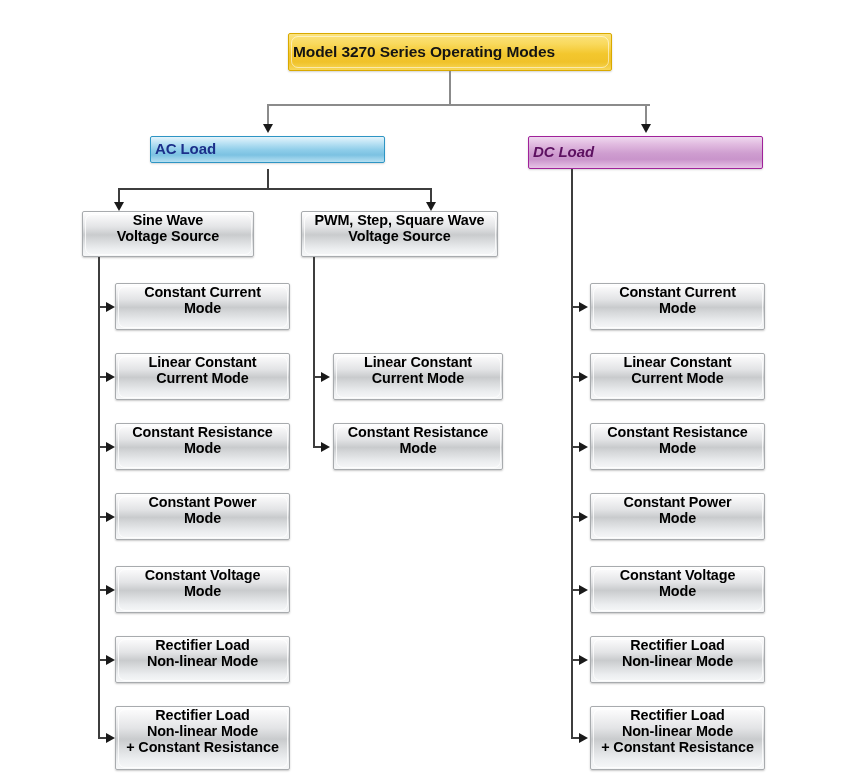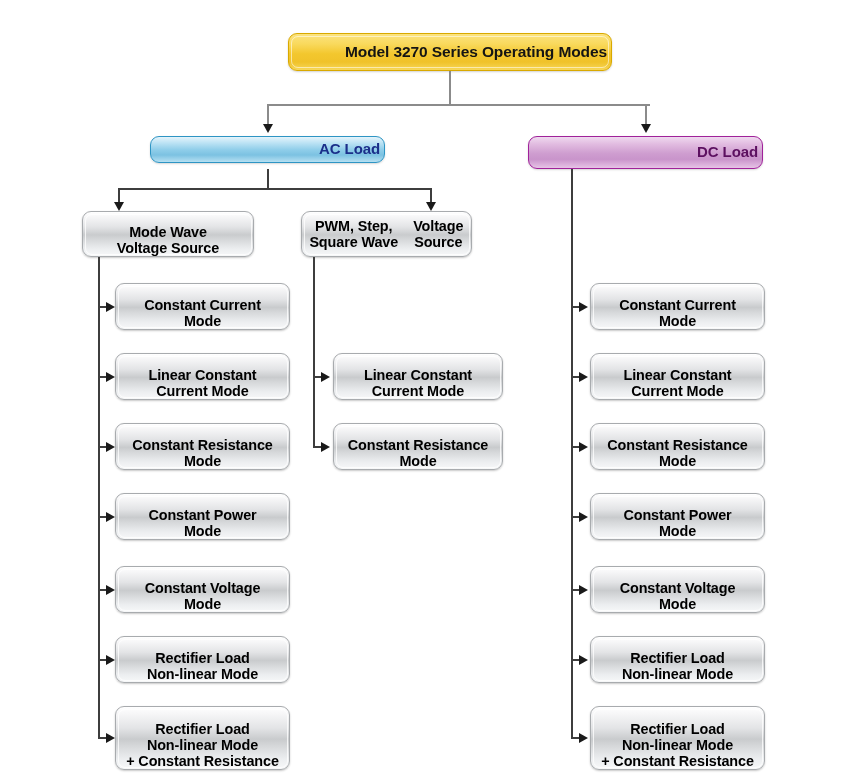--- a/index.html
+++ b/index.html
@@ -17,23 +17,23 @@
     background: #ffffff;
     overflow: hidden;
   }
 
   
   .node {
     position: absolute;
     box-sizing: border-box;
     display: flex;
     align-items: center;
-    justify-content: flex-end;
+    justify-content: flex-start;
     text-align: center;
-    border-radius: 9px;
+    border-radius: 2px;
     line-height: 1.12;
     letter-spacing: -0.1px;
   }
 
   
   .node-root {
     background: linear-gradient(to bottom,
         #fbe37f 0%,
         #f9d95c 28%,
         #f3c72e 55%,
@@ -74,20 +74,21 @@
         #efd9ef 0%,
         #e2bde1 22%,
         #cf9ed0 52%,
         #c994cb 72%,
         #e7c4e6 100%);
     border: 1.8px solid #a0229a;
     color: #5c1060;
     font-weight: bold;
     font-size: 15px;
     box-shadow: 0 1px 2px rgba(0,0,0,0.16);
+    font-style: italic;
   }
 
   
   .node-silver {
     background: linear-gradient(to bottom,
         #ffffff 0%,
         #f7f7f8 10%,
         #e3e4e6 34%,
         #c9cbcd 52%,
         #d7d9db 64%,
@@ -160,25 +161,25 @@
 
   <div class="conn-v" style="left:267px; top:169px; height:20px;"></div>
   <div class="conn-h" style="left:118px; top:188px; width:314px;"></div>
   <div class="conn-v" style="left:118px; top:188px; height:15px;"></div>
   <div class="conn-v" style="left:430px; top:188px; height:15px;"></div>
   <div class="arrow-down" style="left:113.5px; top:202px;"></div>
   <div class="arrow-down" style="left:425.5px; top:202px;"></div>
 
   <div class="node node-silver" style="left:82px; top:211px; width:172px; height:46px; flex-direction:column;">
     <span class="inner-ring"></span>
-    <span class="label">Mode Wave</span>
+    <span class="label">Sine Wave</span>
     <span class="label">Voltage Source</span>
   </div>
 
-  <div class="node node-silver" style="left:301px; top:211px; width:171px; height:46px; flex-direction:row;">
+  <div class="node node-silver" style="left:301px; top:211px; width:197px; height:46px; flex-direction:column;">
     <span class="inner-ring"></span>
     <span class="label">PWM, Step, Square Wave</span>
     <span class="label">Voltage Source</span>
   </div>
 
   <div class="conn-v" style="left:98px; top:257px; height:480px;"></div>
 
   <div class="conn-v" style="left:313px; top:257px; height:189px;"></div>
 
   <div class="conn-v" style="left:571px; top:169px; height:568px;"></div>

